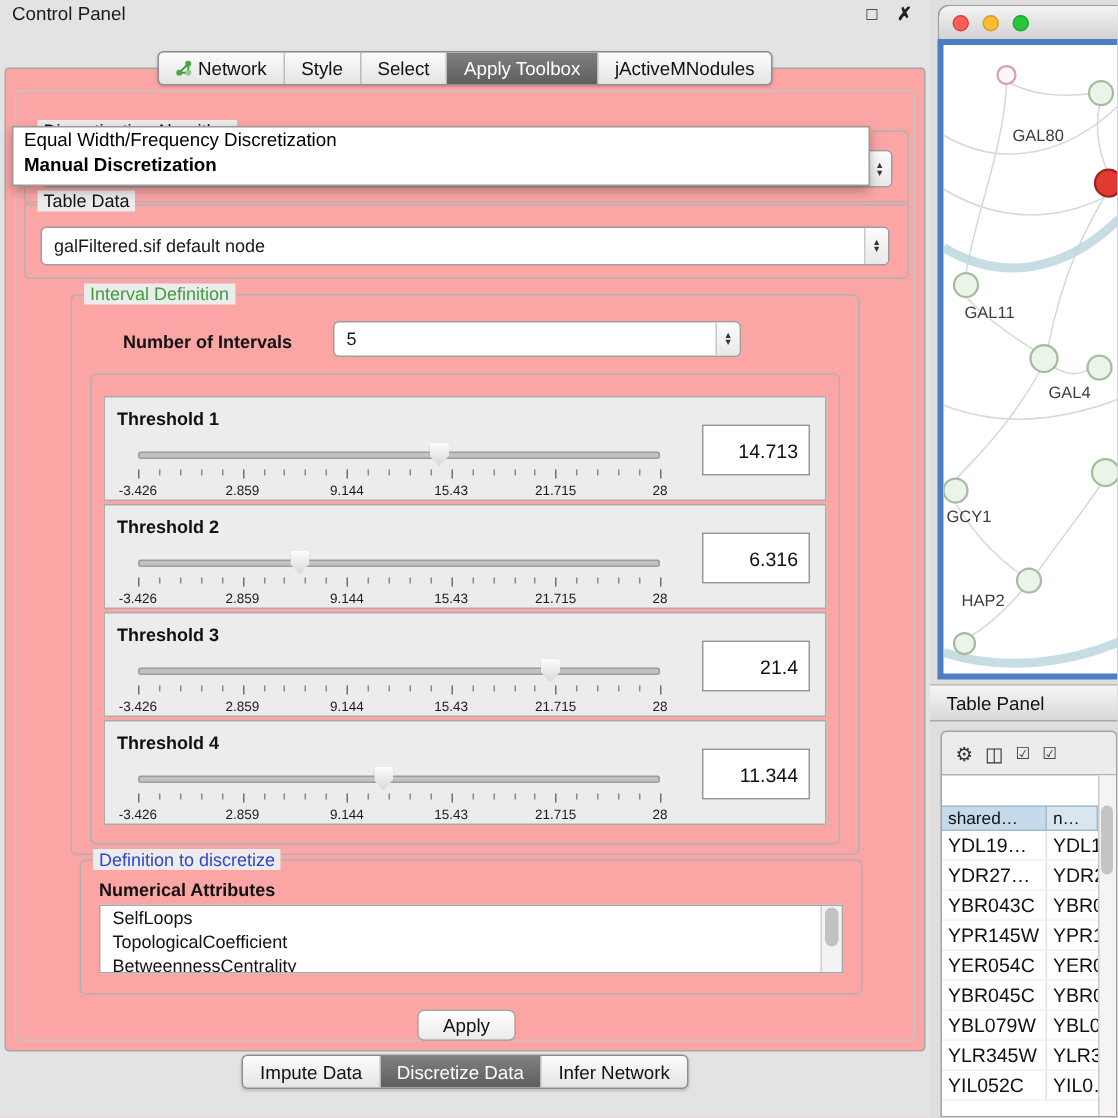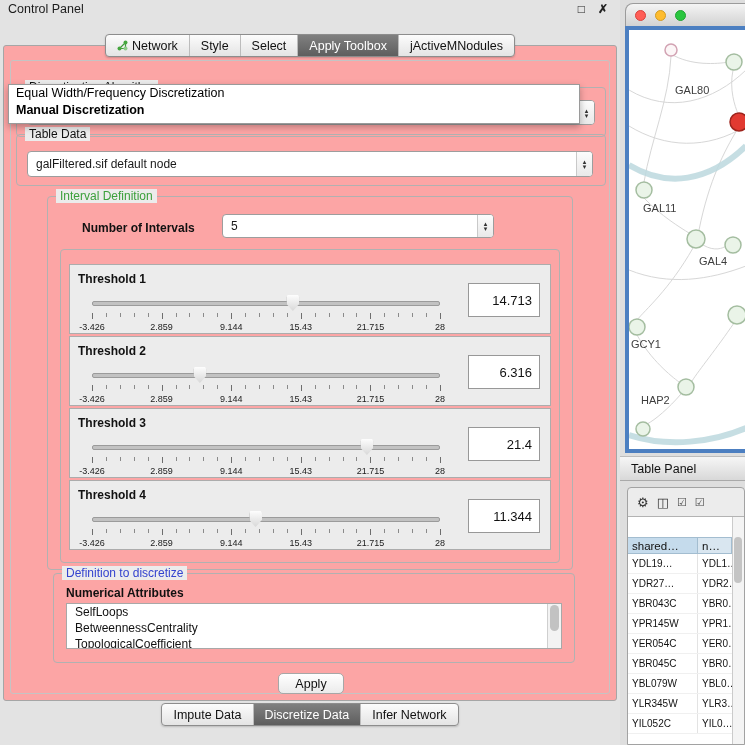--- a/index.html
+++ b/index.html
@@ -114,21 +114,21 @@
   .ico{font-size:13px;color:#333;cursor:default}
   .ico.small{font-size:11px;color:#444}
   .tbl-area{position:absolute;left:0;right:0;top:28px;bottom:0;background:#fff;border-top:1px solid #b3b3b3}
   .tbl-gap{height:20px}
   .thead{display:flex;height:17px;margin-right:12px}
   .th{font-size:11.5px;line-height:16px;padding-left:4px;box-sizing:border-box;white-space:nowrap;overflow:hidden}
   .th0{width:70px;background:#c5dbec;border:1px solid #a3bdd0;border-left:none}
   .th1{flex:1;background:#d9e6f0;border:1px solid #a3bdd0;border-left:none}
   .tbl-inner{margin-right:12px}
   .trow{display:flex;height:19px;border-bottom:1px solid #f0f0f0}
-  .tcell{font-size:10px;line-height:19px;padding-left:4px;white-space:nowrap;overflow:hidden;box-sizing:border-box}
+  .tcell{font-size:13px;line-height:19px;padding-left:4px;white-space:nowrap;overflow:hidden;box-sizing:border-box}
   .tcell.c0{width:70px;border-right:1px solid #e3e3e3}
   .tcell.c1{flex:1}
   .tbl-scroll{position:absolute;right:0;top:0;bottom:0;width:12px;background:#f4f4f4;border-left:1px solid #cbcbcb;box-sizing:border-box}
   .tbl-thumb{position:absolute;left:1px;top:20px;width:8px;height:46px;background:#c4c4c4;border-radius:4px}
 </style>
 </head>
 <body>
 
 <div id="root">
   <div class="right-bg"></div>
@@ -385,22 +385,22 @@
           </div>
       </div>
     </div>
 
     <div class="group g-attrs">
       <span class="gtitle blue">Definition to discretize</span>
       <div class="attr-sub">Numerical Attributes</div>
       <div class="attr-list">
         <div id="attr-items">
             <div class="attr-item">SelfLoops</div>
+            <div class="attr-item">TopologicalCoefficient</div>
             <div class="attr-item">BetweennessCentrality</div>
-            <div class="attr-item">TopologicalCoefficient</div>
           </div>
         <div class="attr-scroll">
           <div class="attr-thumb"></div>
         </div>
       </div>
     </div>
 
     <button class="apply">Apply</button>
   </div>
 

